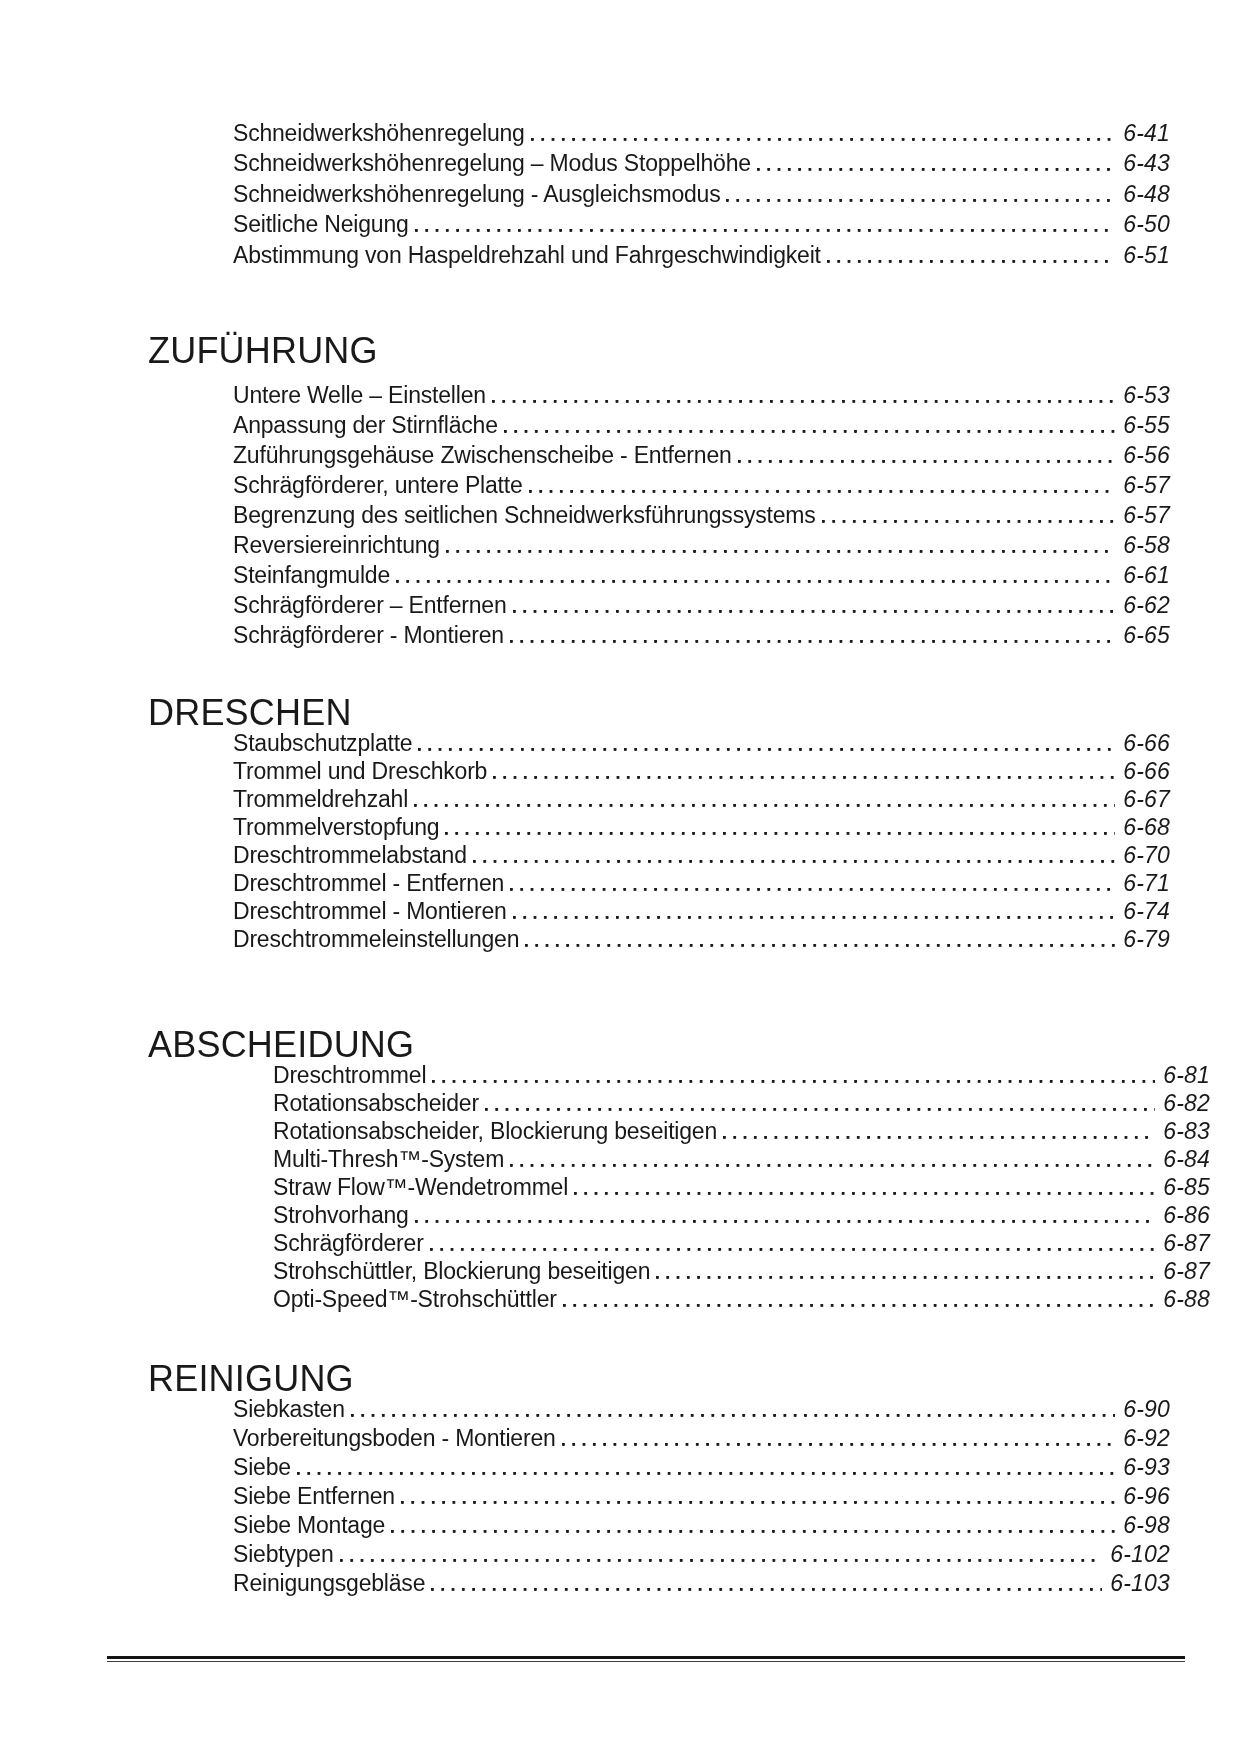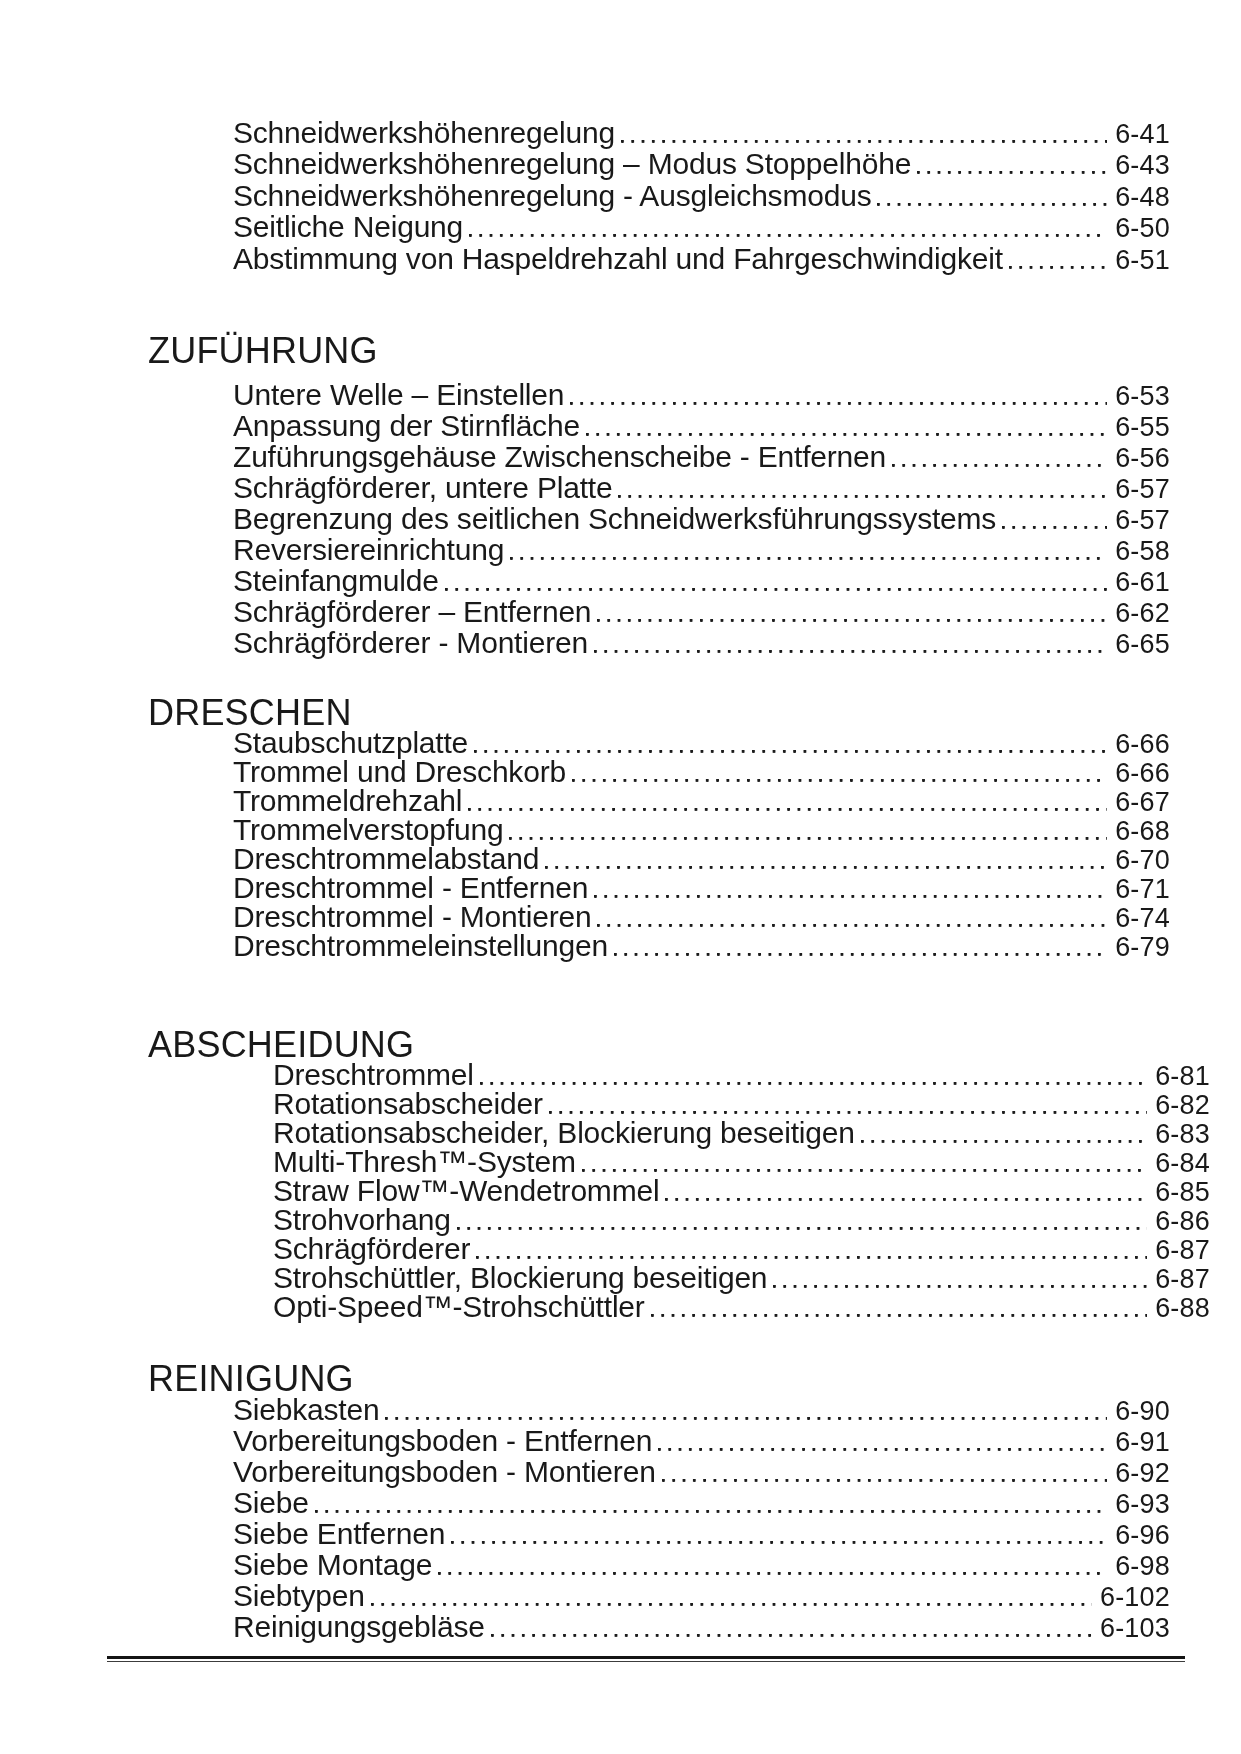--- a/index.html
+++ b/index.html
@@ -25,28 +25,29 @@
     position: absolute;
     left: 233px;
     width: 937px; 
   }
   .toc-row {
     display: flex;
     align-items: baseline;
   }
   .toc-title {
     white-space: nowrap;
-    font-size: 30px;
+    font-size: 23px;
     letter-spacing: -0.2px;
     text-align: right;
   }
   .toc-page {
-    font-size: 27px;
+    font-size: 23px;
     letter-spacing: 0.2px;
     white-space: nowrap;
+    font-style: italic;
   }
   .toc-dots {
     flex: 1 1 auto;
     min-width: 18px;
     height: 4px;
     margin: 0 8px 0 6px;
     background-image: radial-gradient(circle at 1.4px 1.4px, #1c1c1c 1.3px, rgba(0,0,0,0) 1.9px);
     background-size: 10.3px 3px;
     background-repeat: repeat-x;
     background-position: left bottom;
@@ -242,25 +243,20 @@
     </div>
 
   <div class="section-header" style="top:1359px;">REINIGUNG</div>
   <div class="toc-list lh29" style="top:1395px;">
       <div class="toc-row">
     <span class="toc-title">Siebkasten</span>
     <span class="toc-dots"></span>
     <span class="toc-page">6-90</span>
   </div>
       <div class="toc-row">
-    <span class="toc-title">Vorbereitungsboden - Entfernen</span>
-    <span class="toc-dots"></span>
-    <span class="toc-page">6-91</span>
-  </div>
-      <div class="toc-row">
     <span class="toc-title">Vorbereitungsboden - Montieren</span>
     <span class="toc-dots"></span>
     <span class="toc-page">6-92</span>
   </div>
       <div class="toc-row">
     <span class="toc-title">Siebe</span>
     <span class="toc-dots"></span>
     <span class="toc-page">6-93</span>
   </div>
       <div class="toc-row">

